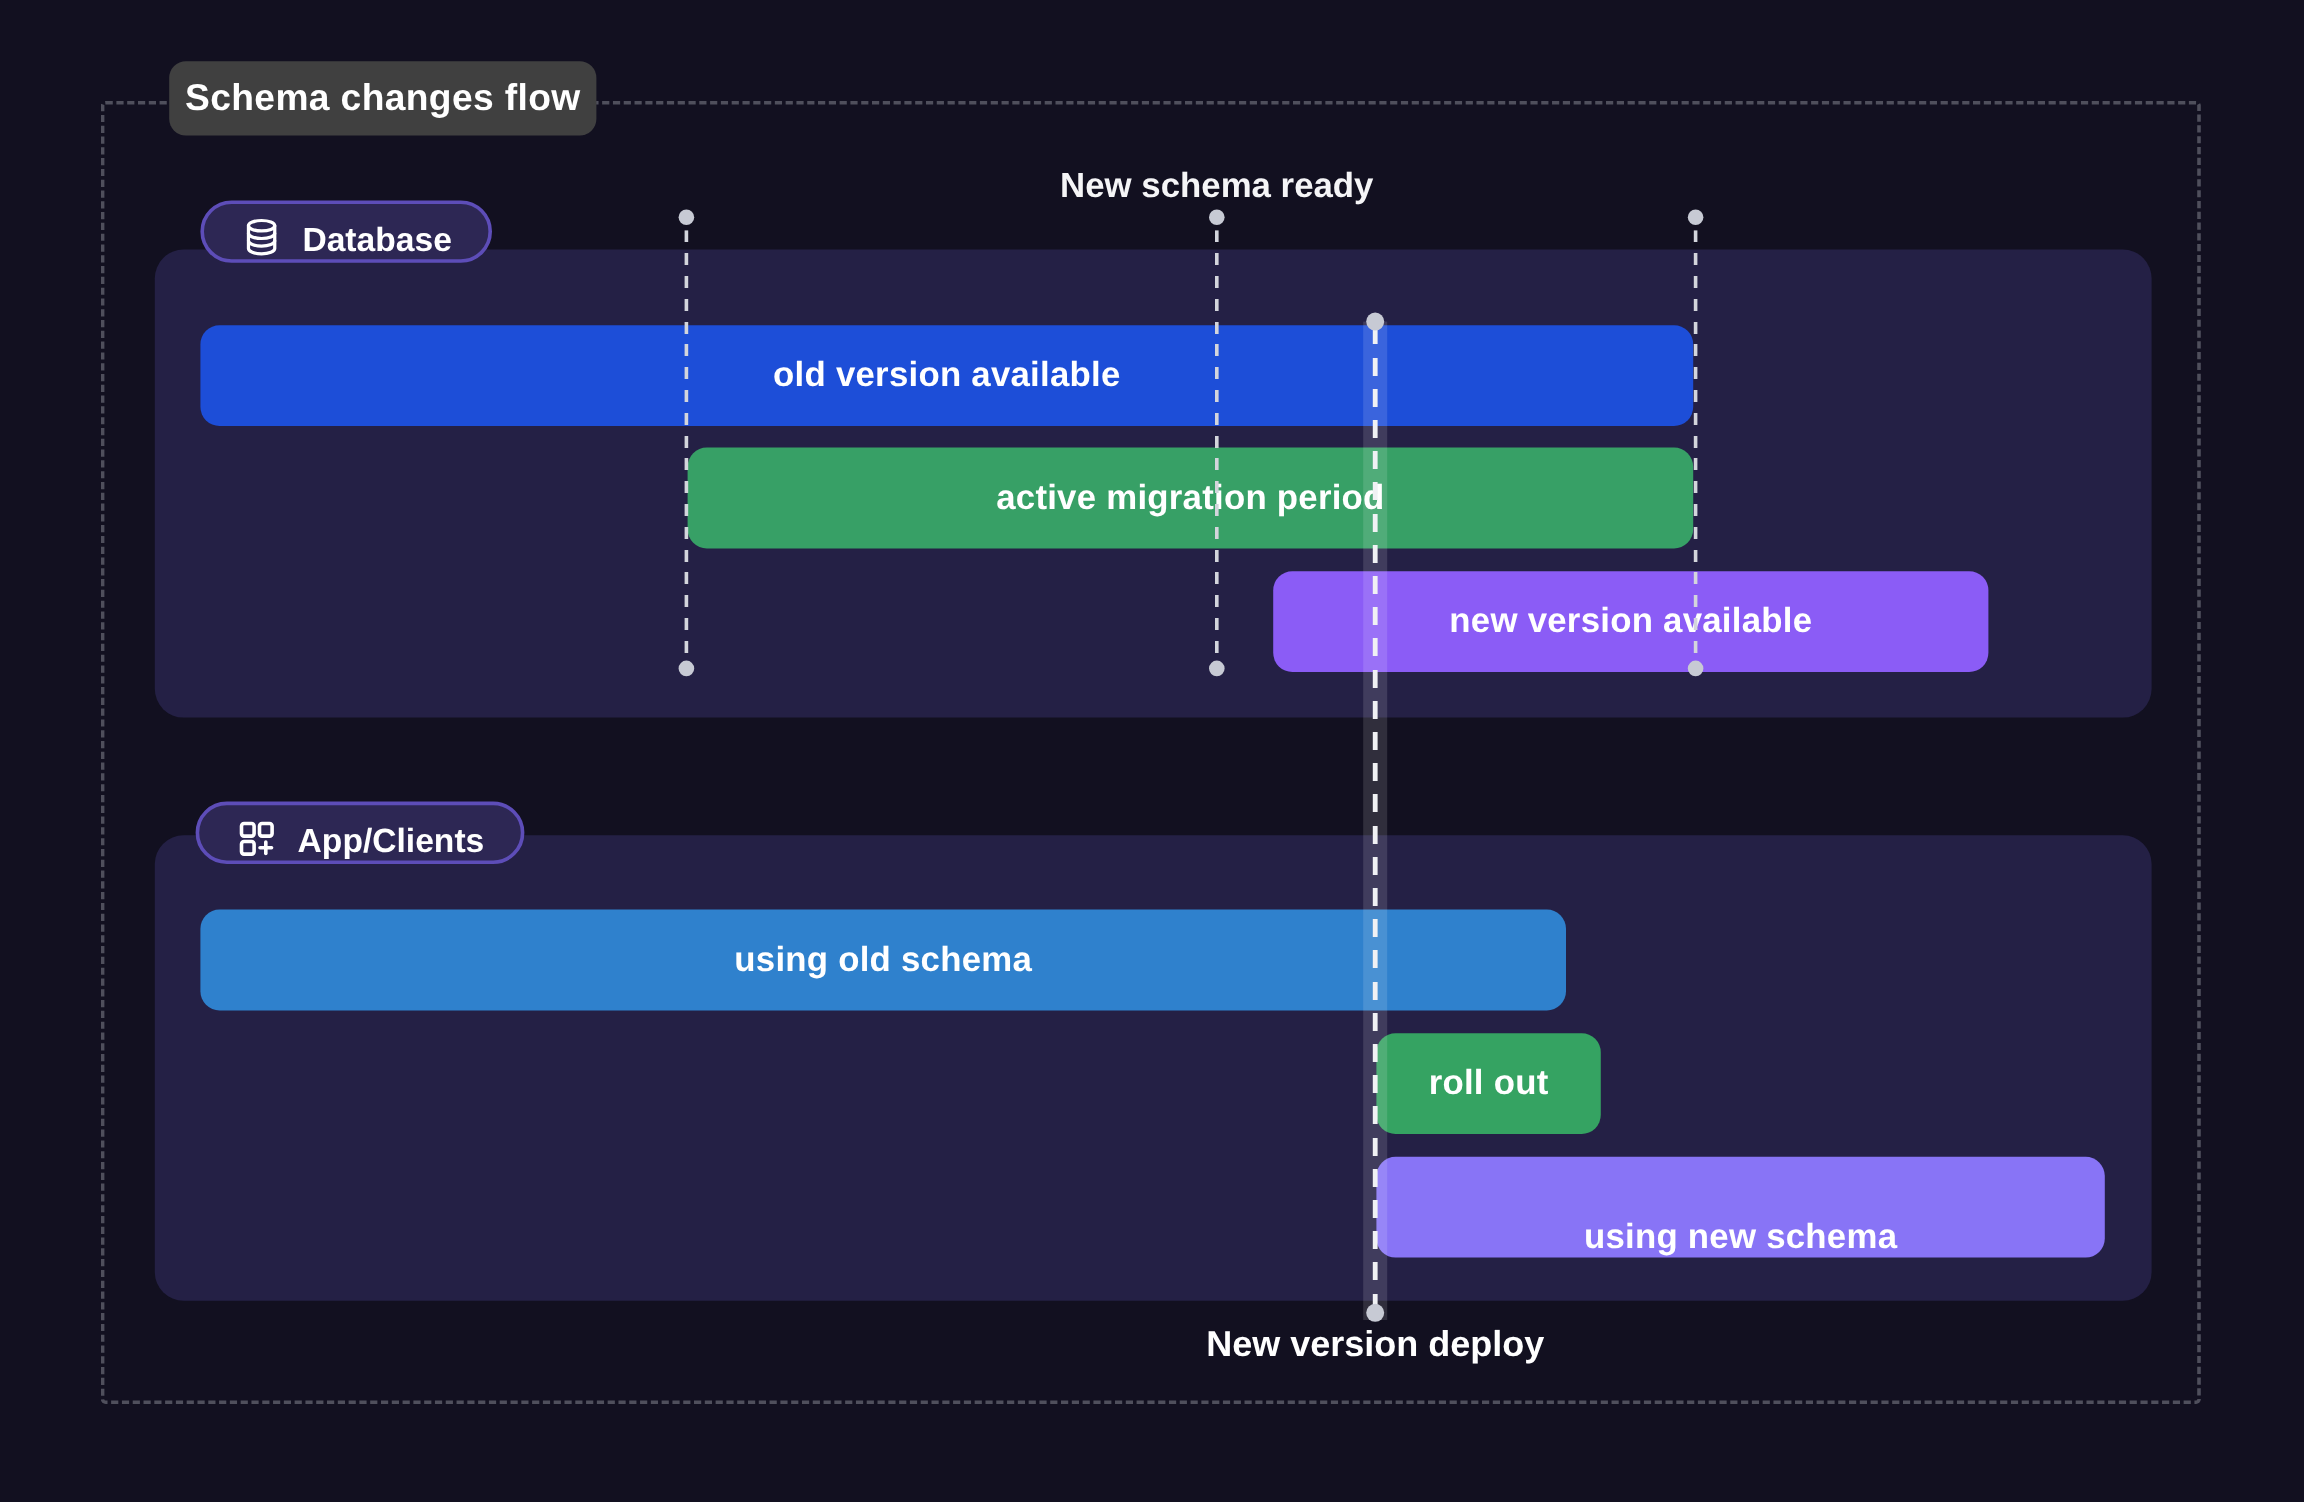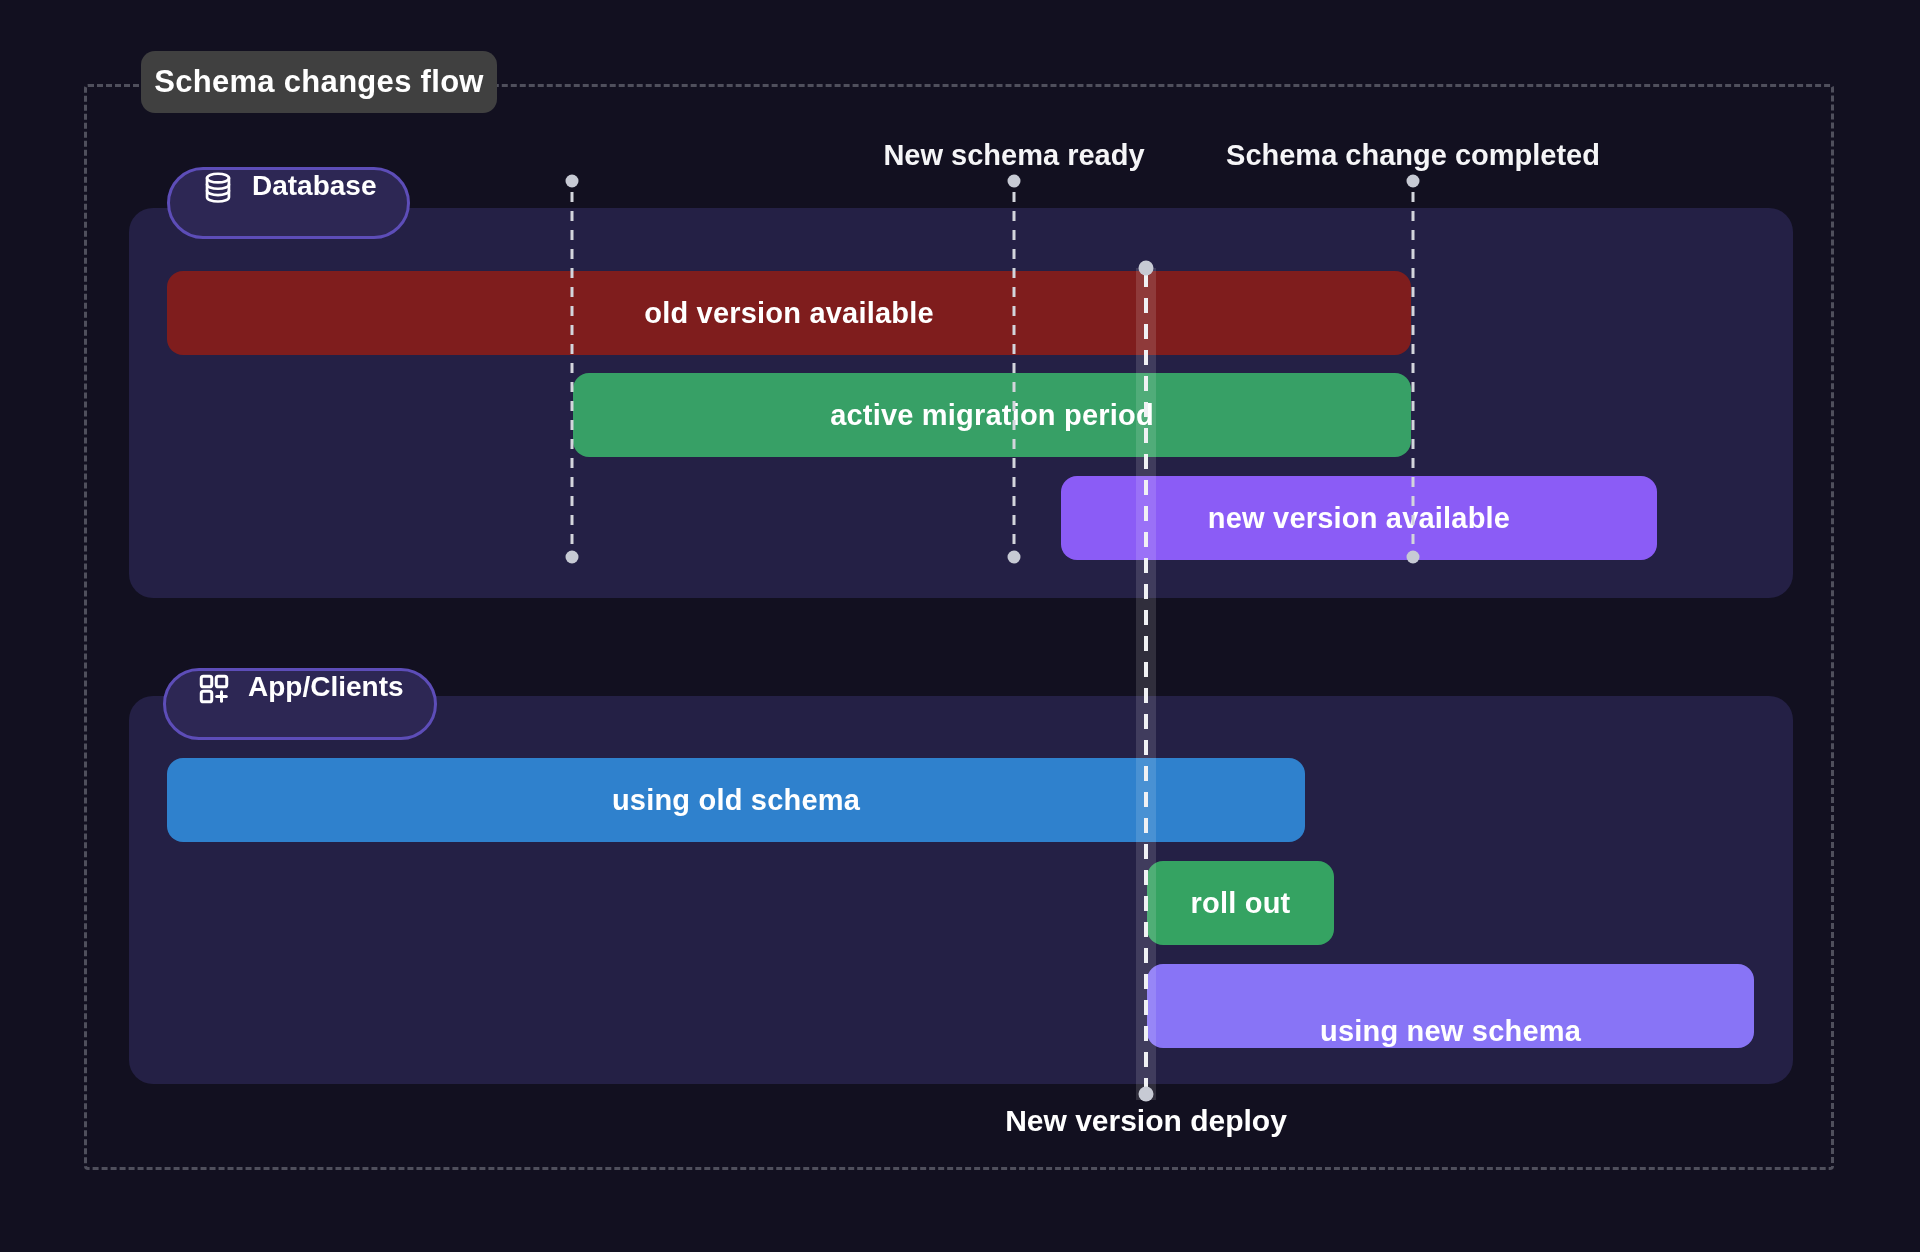--- a/index.html
+++ b/index.html
@@ -24,37 +24,37 @@
   }
   
   .panel{
     position:absolute;left:129px;width:1664px;background:#242045;border-radius:24px;
     z-index:1;
   }
   .panel.db{top:208px;height:390px;}
   .panel.app{top:696px;height:388px;}
   
   .pill{
-    position:absolute;height:72px;
+    position:absolute;height:52px;
     background:#2d2754;border:3px solid #5d4db8;border-radius:40px;
-    display:flex;align-items:flex-start;gap:16px;padding:0 30px;
+    display:flex;align-items:flex-end;gap:16px;padding:0 30px;
     color:#ffffff;font-size:28px;font-weight:bold;
     z-index:5;box-sizing:border-box;
   }
   .pill.db{left:167px;top:167px;}
   .pill.app{left:163px;top:657px;margin-top:11px;}
   .pill svg{display:block;}
   
   .bar{
     position:absolute;height:84px;border-radius:16px;
     display:flex;align-items:center;justify-content:center;
     color:#ffffff;font-size:29px;font-weight:bold;letter-spacing:.2px;
     z-index:2;
   }
-  .bar.old-version{left:167px;top:271px;width:1244px;background:#7f1d1d;}
+  .bar.old-version{left:167px;top:271px;width:1244px;background:#1d4ed8;}
   .bar.migration{left:573px;top:373px;width:838px;background:#37a066;}
   .bar.new-version{left:1061px;top:476px;width:596px;background:#8b5cf6;}
   .bar.old-schema{left:167px;top:758px;width:1138px;background:#2f81cd;}
   .bar.roll-out{left:1147px;top:861px;width:187px;background:#35a362;}
   .bar.new-schema{left:1147px;top:964px;width:607px;background:#8874f6;align-items:flex-end;}
   
   .milestone-label{
     position:absolute;top:139px;transform:translateX(-50%);
     color:#f5f5f7;font-size:29px;font-weight:bold;white-space:nowrap;z-index:4;
   }
@@ -95,21 +95,20 @@
 
 <div class="canvas">
 
   <div class="frame"></div>
 
   <div class="title-badge">
     <span>Schema changes flow</span>
   </div>
 
   <div class="milestone-label m2">New schema ready</div>
-  <div class="milestone-label m3">Schema change completed</div>
 
   <div class="panel db"></div>
   <div class="panel app"></div>
 
   <div class="pill db">
     <span>
       <svg width="36" height="36" viewBox="0 0 24 24" fill="none" stroke="#ffffff" stroke-width="1.8" stroke-linecap="round">
         <ellipse cx="12" cy="5.4" rx="7.3" ry="2.9"></ellipse>
         <path d="M4.7 5.4v4.2c0 1.6 3.27 2.9 7.3 2.9s7.3-1.3 7.3-2.9V5.4"></path>
         <path d="M4.7 9.6v4.2c0 1.6 3.27 2.9 7.3 2.9s7.3-1.3 7.3-2.9V9.6"></path>

